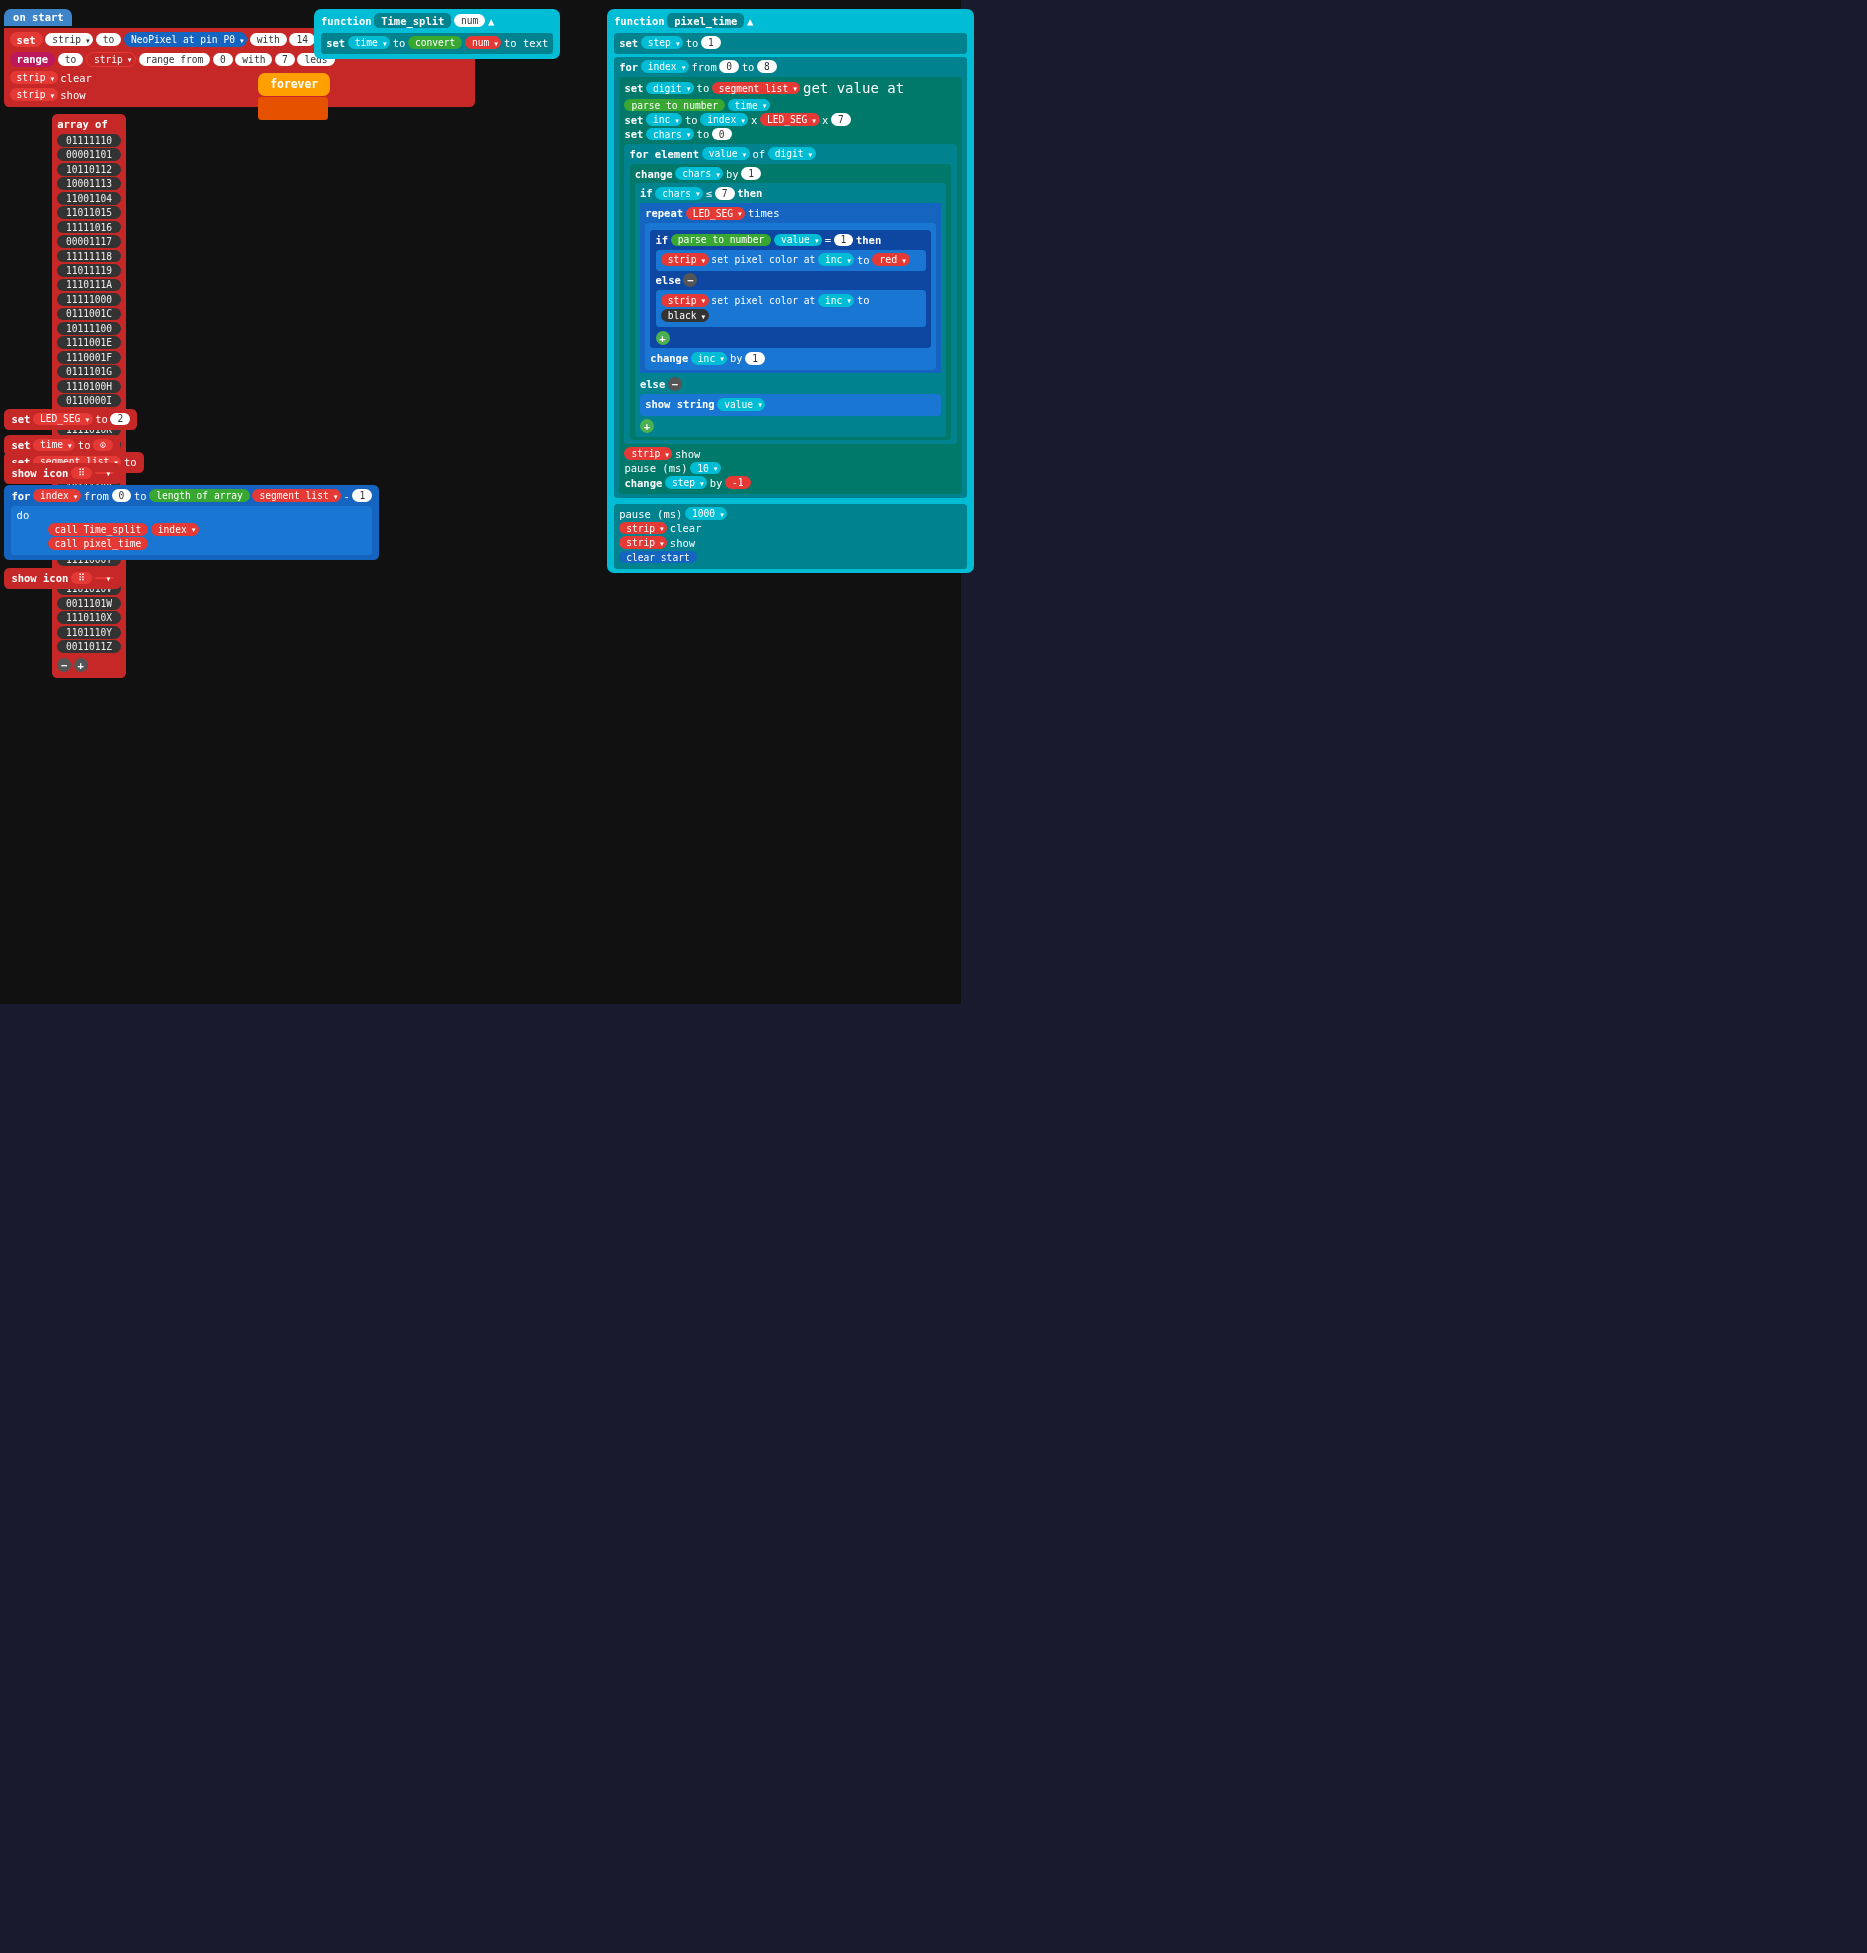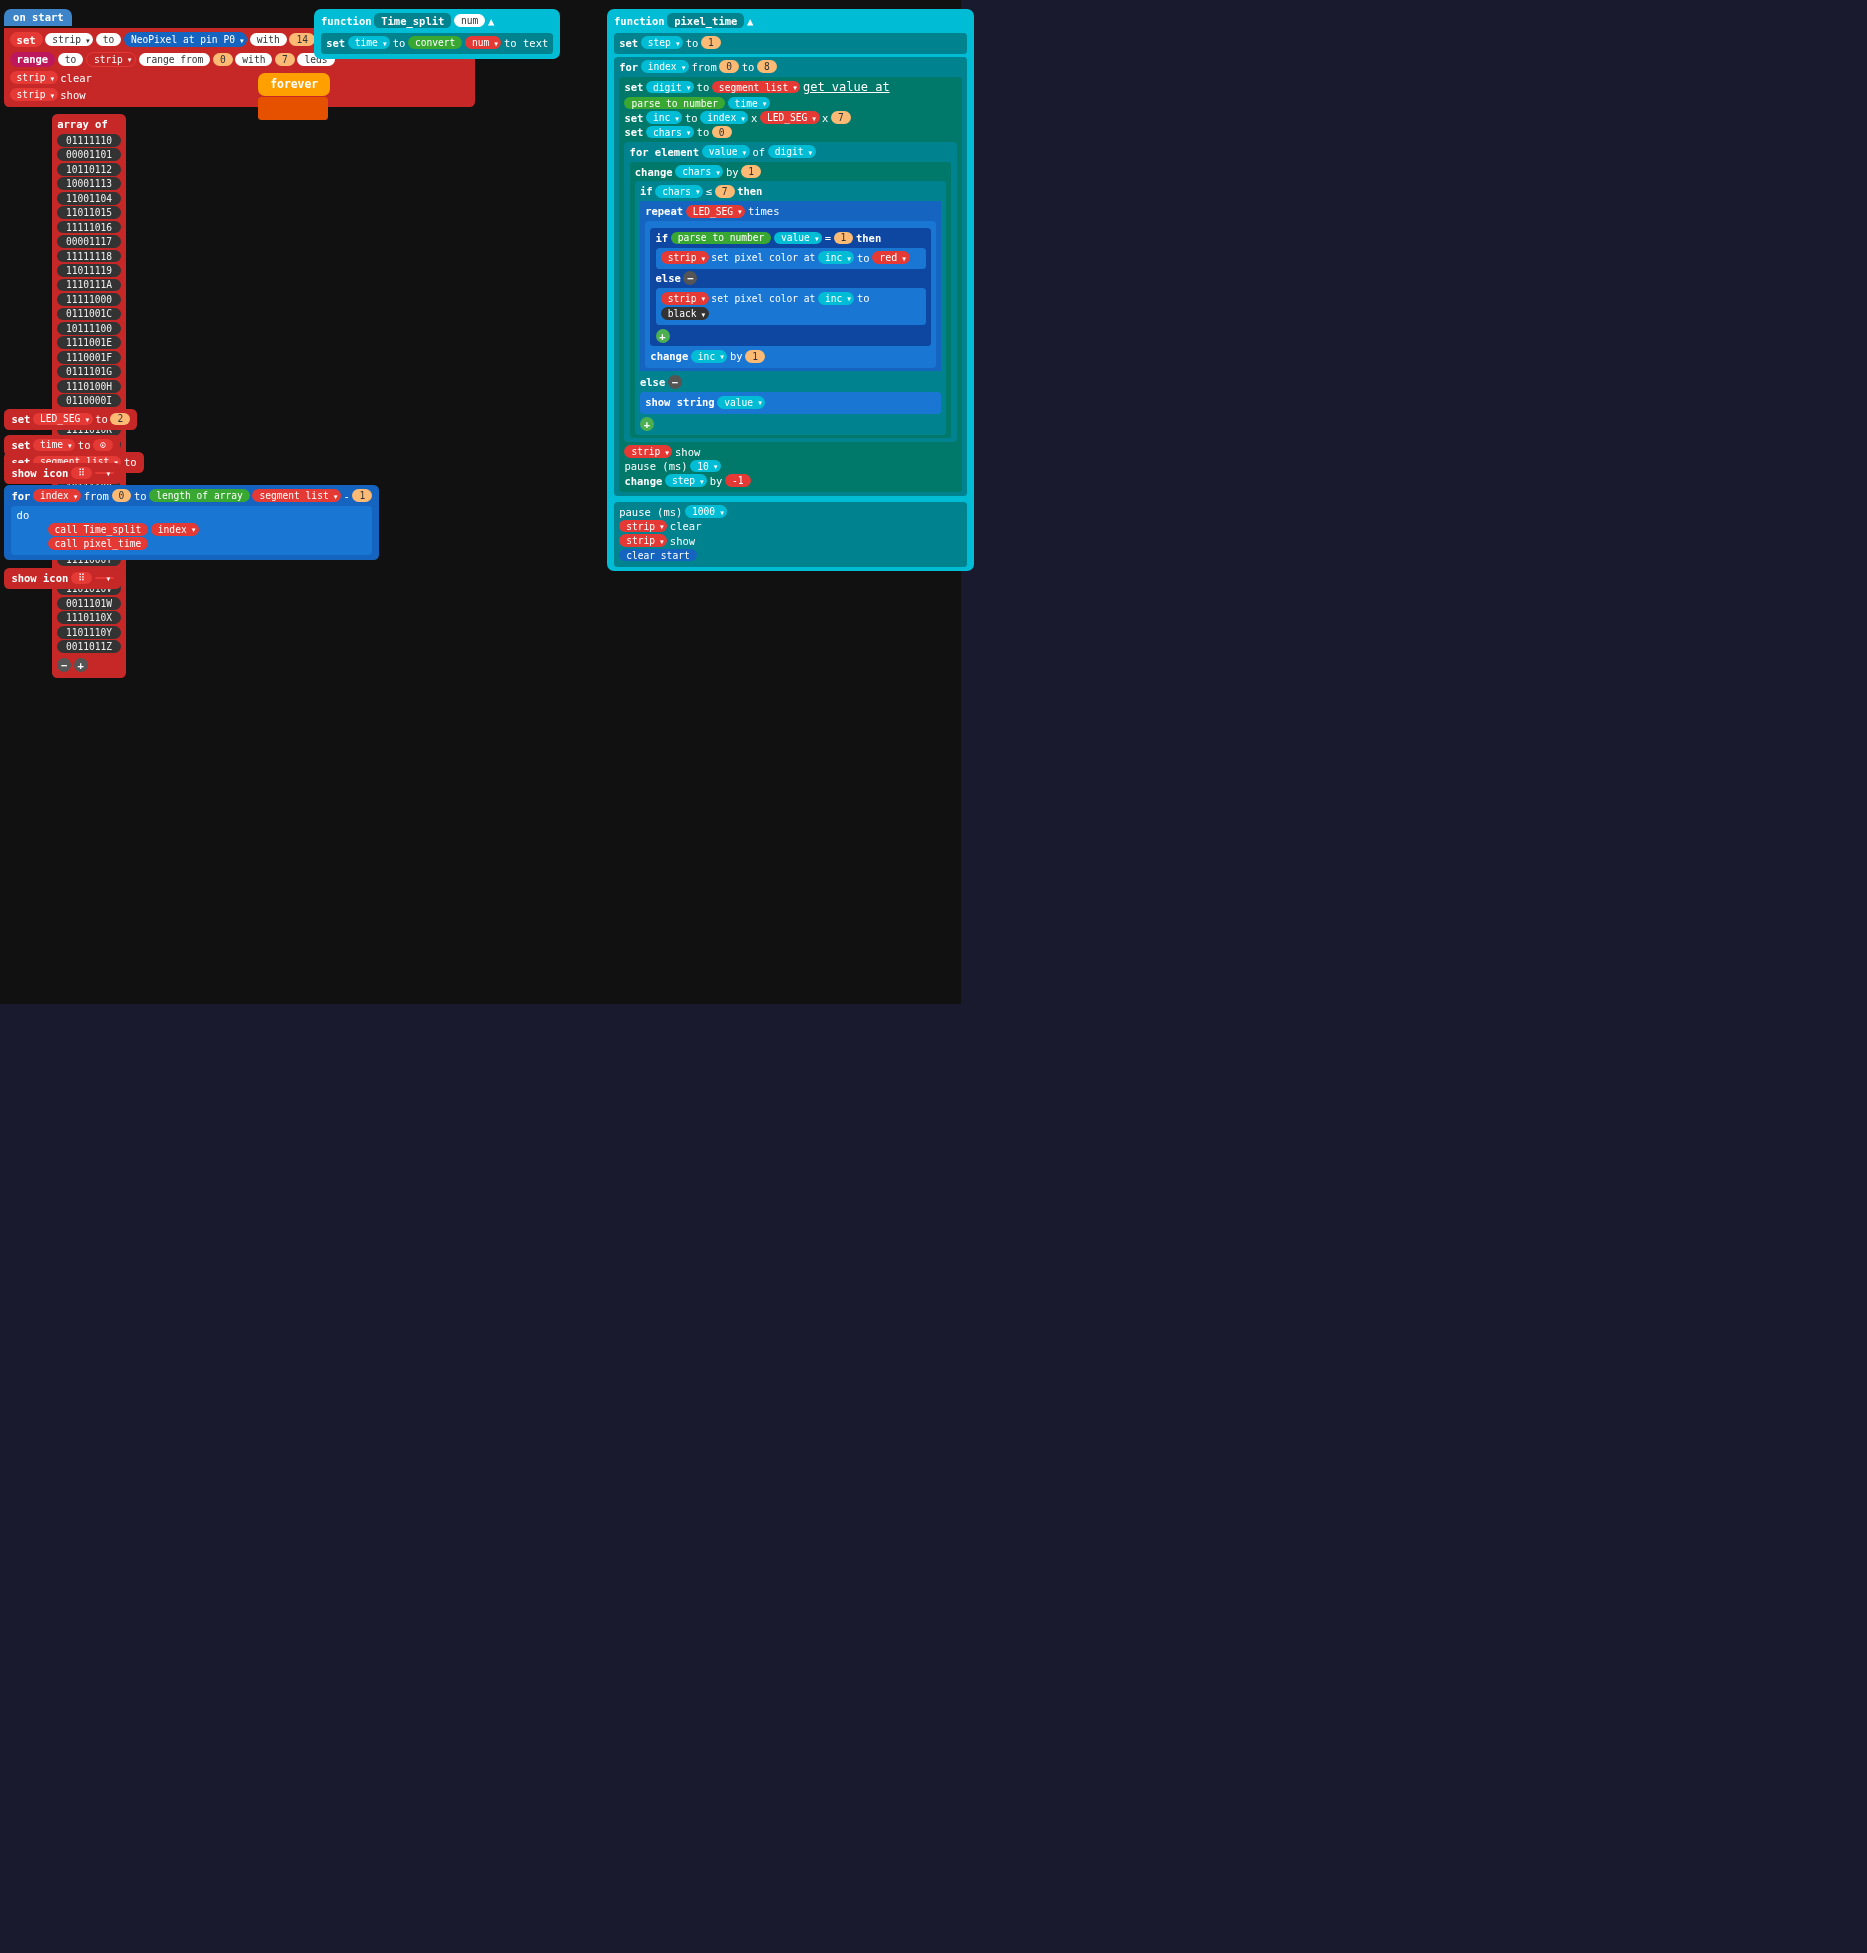--- a/index.html
+++ b/index.html
@@ -56,21 +56,21 @@
 
     .pill-white {
       background: white;
       color: #333;
       border-radius: 8.7px;
       padding: 0.9px 7px;
       font-size: 9.6px;
     }
 
     .pill-yellow {
-      background: #fdba74;
+      background: #ffffff;
       color: #333;
       border-radius: 8.7px;
       padding: 0.9px 7px;
       font-size: 9.6px;
     }
 
     .pill-red {
       background: #e53935;
       color: white;
       border-radius: 8.7px;
@@ -353,21 +353,21 @@
           <span class="pill-yellow">8</span>
         </div>
 
         <div style="background:#00796b;border-radius:3.5px;padding:3.5px 5.2px;margin-top:3.5px;">
 
           <div class="row">
             <span style="color:white;font-size:10.5px;font-weight:bold;">set</span>
             <span class="dropdown" style="background:#00bcd4;color:white;border-radius:8.7px;padding:0.9px 12.2px 0.9px 7px;font-size:9.6px;position:relative;">digit</span>
             <span style="color:white;font-size:10.5px;">to</span>
             <span class="dropdown" style="background:#e53935;color:white;border-radius:8.7px;padding:0.9px 12.2px 0.9px 7px;font-size:9.6px;position:relative;">segment list</span>
-            <span style="color:white;font-size:12px;text-decoration:underline;">get value at</span>
+            <span style="color:white;font-size:14px;">get value at</span>
             <span style="background:#38a832;color:white;border-radius:8.7px;padding:0.9px 7px;font-size:9.6px;">parse to number</span>
             <span class="dropdown" style="background:#00bcd4;color:white;border-radius:8.7px;padding:0.9px 12.2px 0.9px 7px;font-size:9.6px;position:relative;">time</span>
           </div>
 
           <div class="row" style="margin-top:1.7px;">
             <span style="color:white;font-size:10.5px;font-weight:bold;">set</span>
             <span class="dropdown" style="background:#00bcd4;color:white;border-radius:8.7px;padding:0.9px 12.2px 0.9px 7px;font-size:9.6px;position:relative;">inc</span>
             <span style="color:white;font-size:10.5px;">to</span>
             <span class="dropdown" style="background:#00bcd4;color:white;border-radius:8.7px;padding:0.9px 12.2px 0.9px 7px;font-size:9.6px;position:relative;">index</span>
             <span style="color:white;font-size:10.5px;">x</span>

